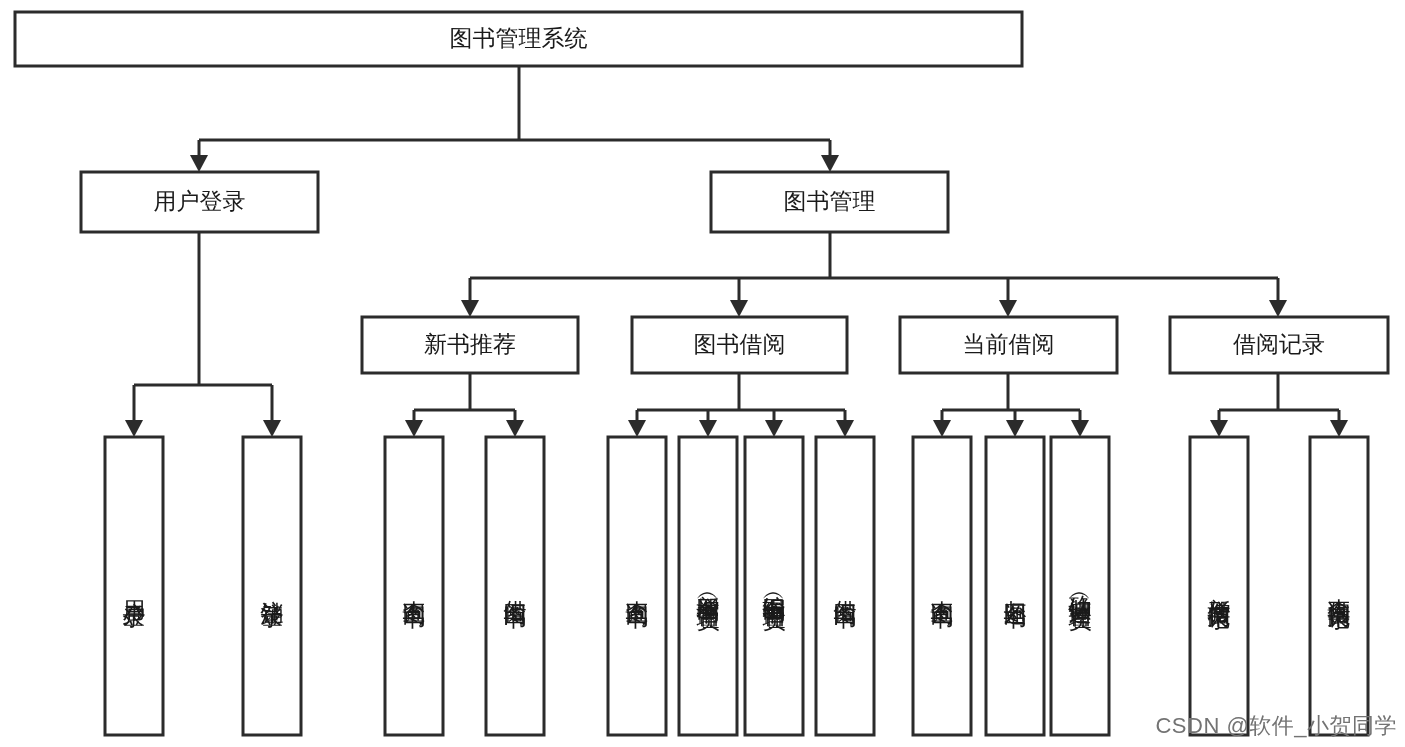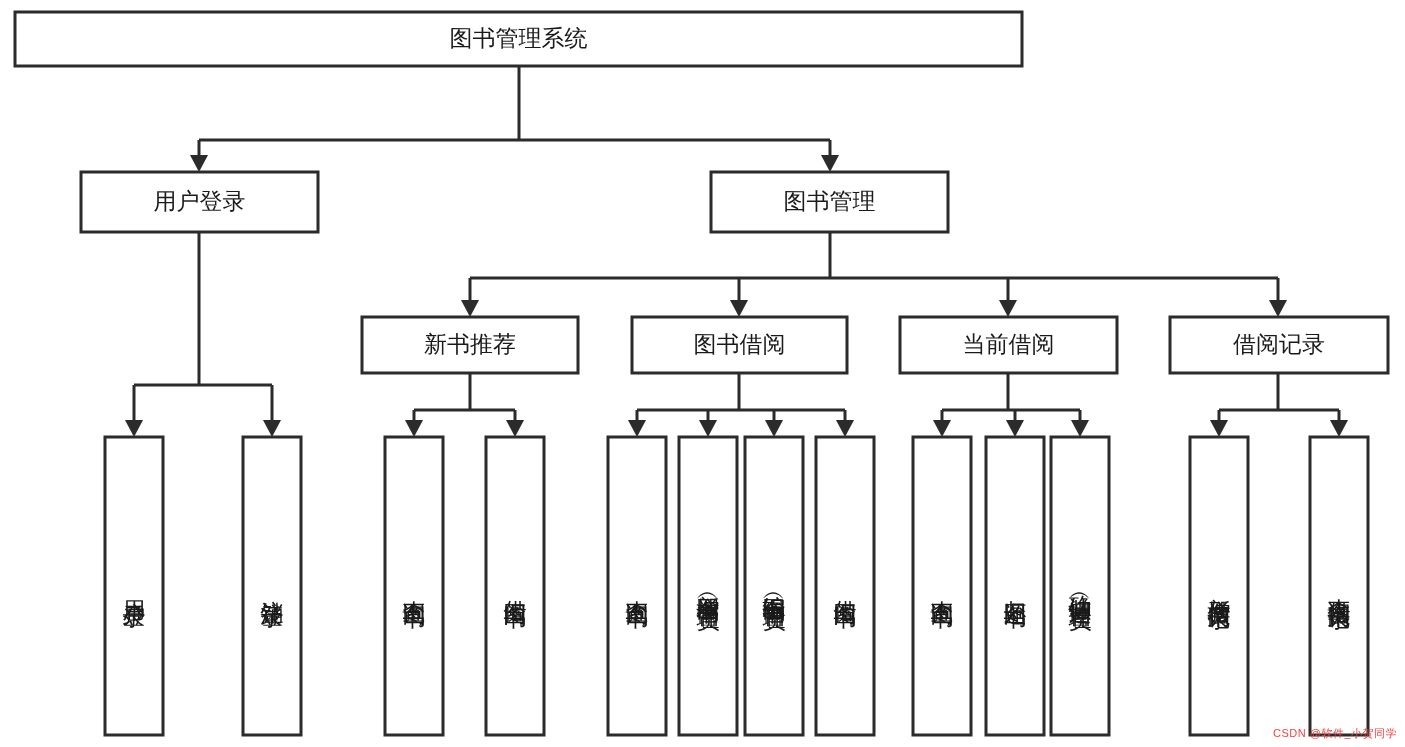--- a/index.html
+++ b/index.html
@@ -61,22 +61,22 @@
     align-items: center;
     justify-content: center;
     white-space: nowrap;
     pointer-events: none;
   }
   .watermark {
     position: absolute;
     right: 8px;
     bottom: 6px;
     font-family: "Liberation Sans", "DejaVu Sans", sans-serif;
-    font-size: 11px;
-    color: #ef4444;
+    font-size: 22px;
+    color: #737373;
     white-space: nowrap;
     letter-spacing: 0.5px;
   }
 </style>
 </head>
 <body>
 
 <div id="diagram-root">
 
   <svg class="flow" viewBox="0 0 1405 747">

